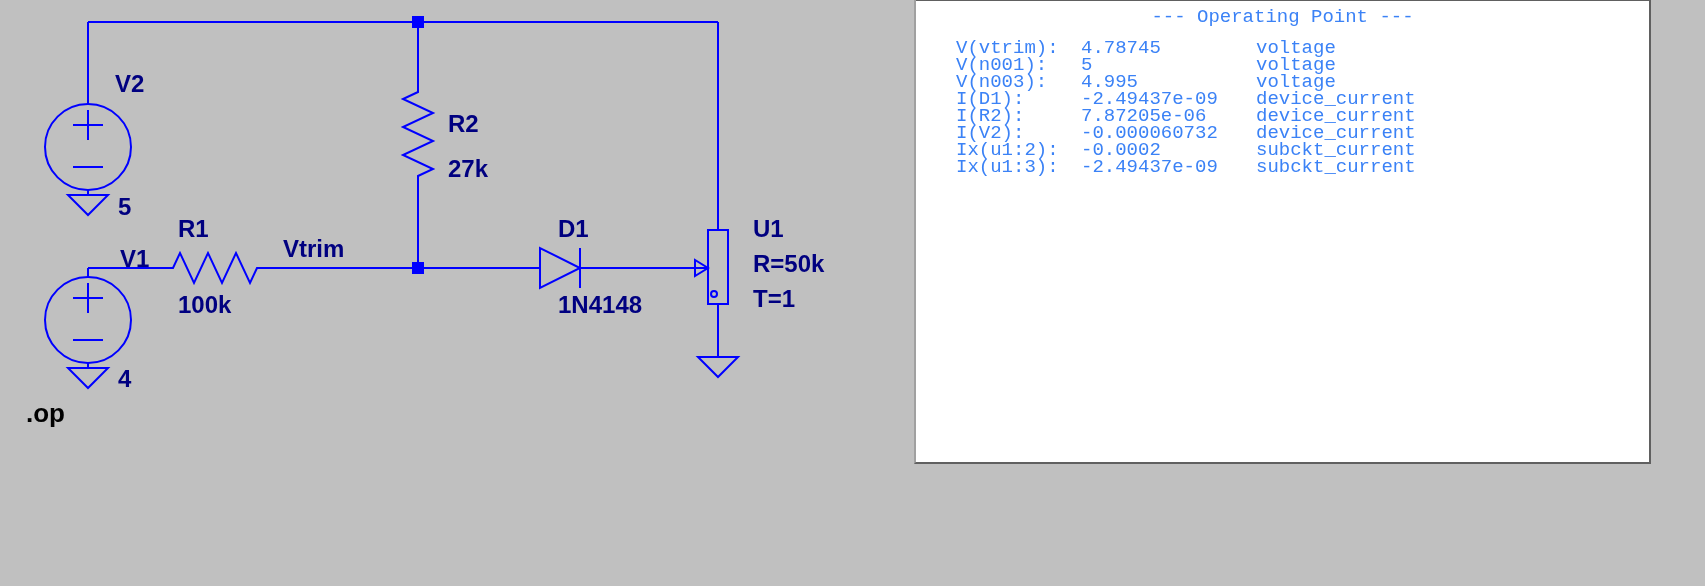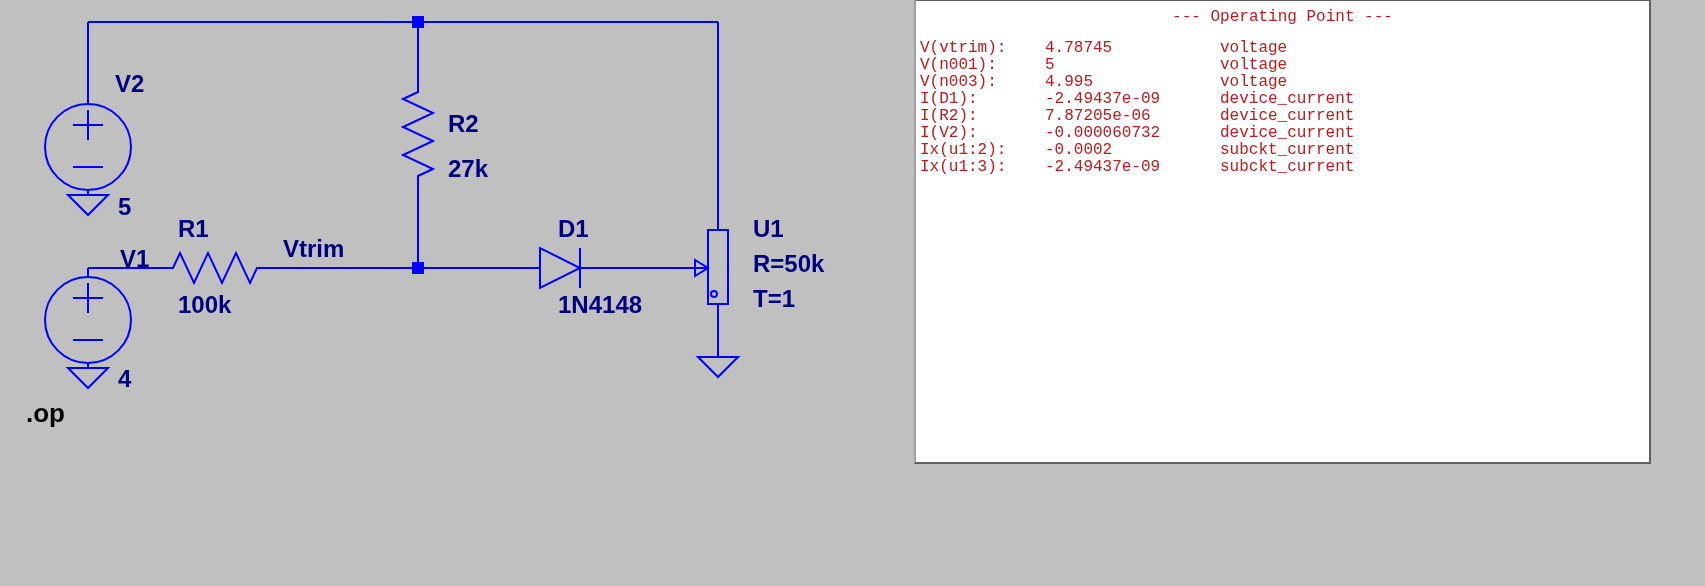--- a/index.html
+++ b/index.html
@@ -48,36 +48,37 @@
   left: 914px;
   top: 0;
   width: 737px;
   height: 464px;
   background: #ffffff;
   border-left: 2px solid #a0a0a0;
   border-bottom: 2px solid #606060;
   border-right: 2px solid #606060;
   box-sizing: border-box;
   font-family: "Courier New", monospace;
-  font-size: 16px;
+  font-size: 19px;
   line-height: 17px;
-  color: #b91c1c;
+  color: #3b82f6;
 }
 .results-border-top {
   width:100%;
   height:1px;
   background:#606060;
 }
 .results-header {
   padding: 8px 0 4px 0;
   text-align: center;
   font-family: "Courier New", monospace;
 }
 .results-table {
   padding-left: 4px;
+  margin-left: 36px;
 }
 .results-row {
   white-space: pre;
 }
 .rcol1 { display:inline-block; width:125px; }
 .rcol2 { display:inline-block; width:175px; }
 .rcol3 { display:inline-block; width:200px; }
 </style>
 </head>
 <body>

